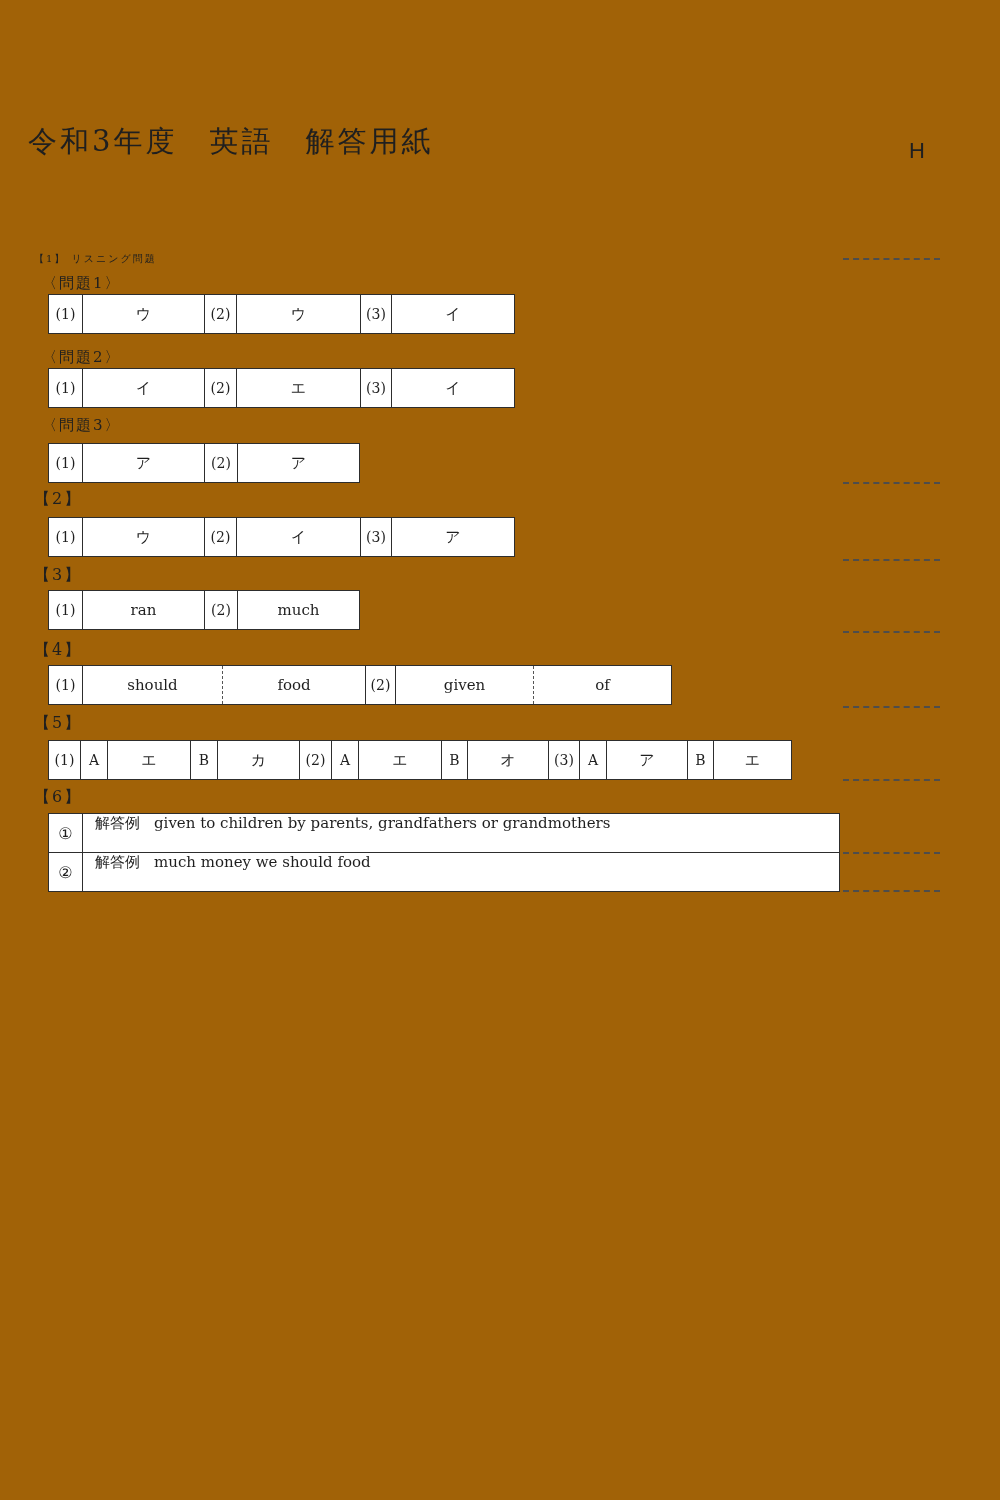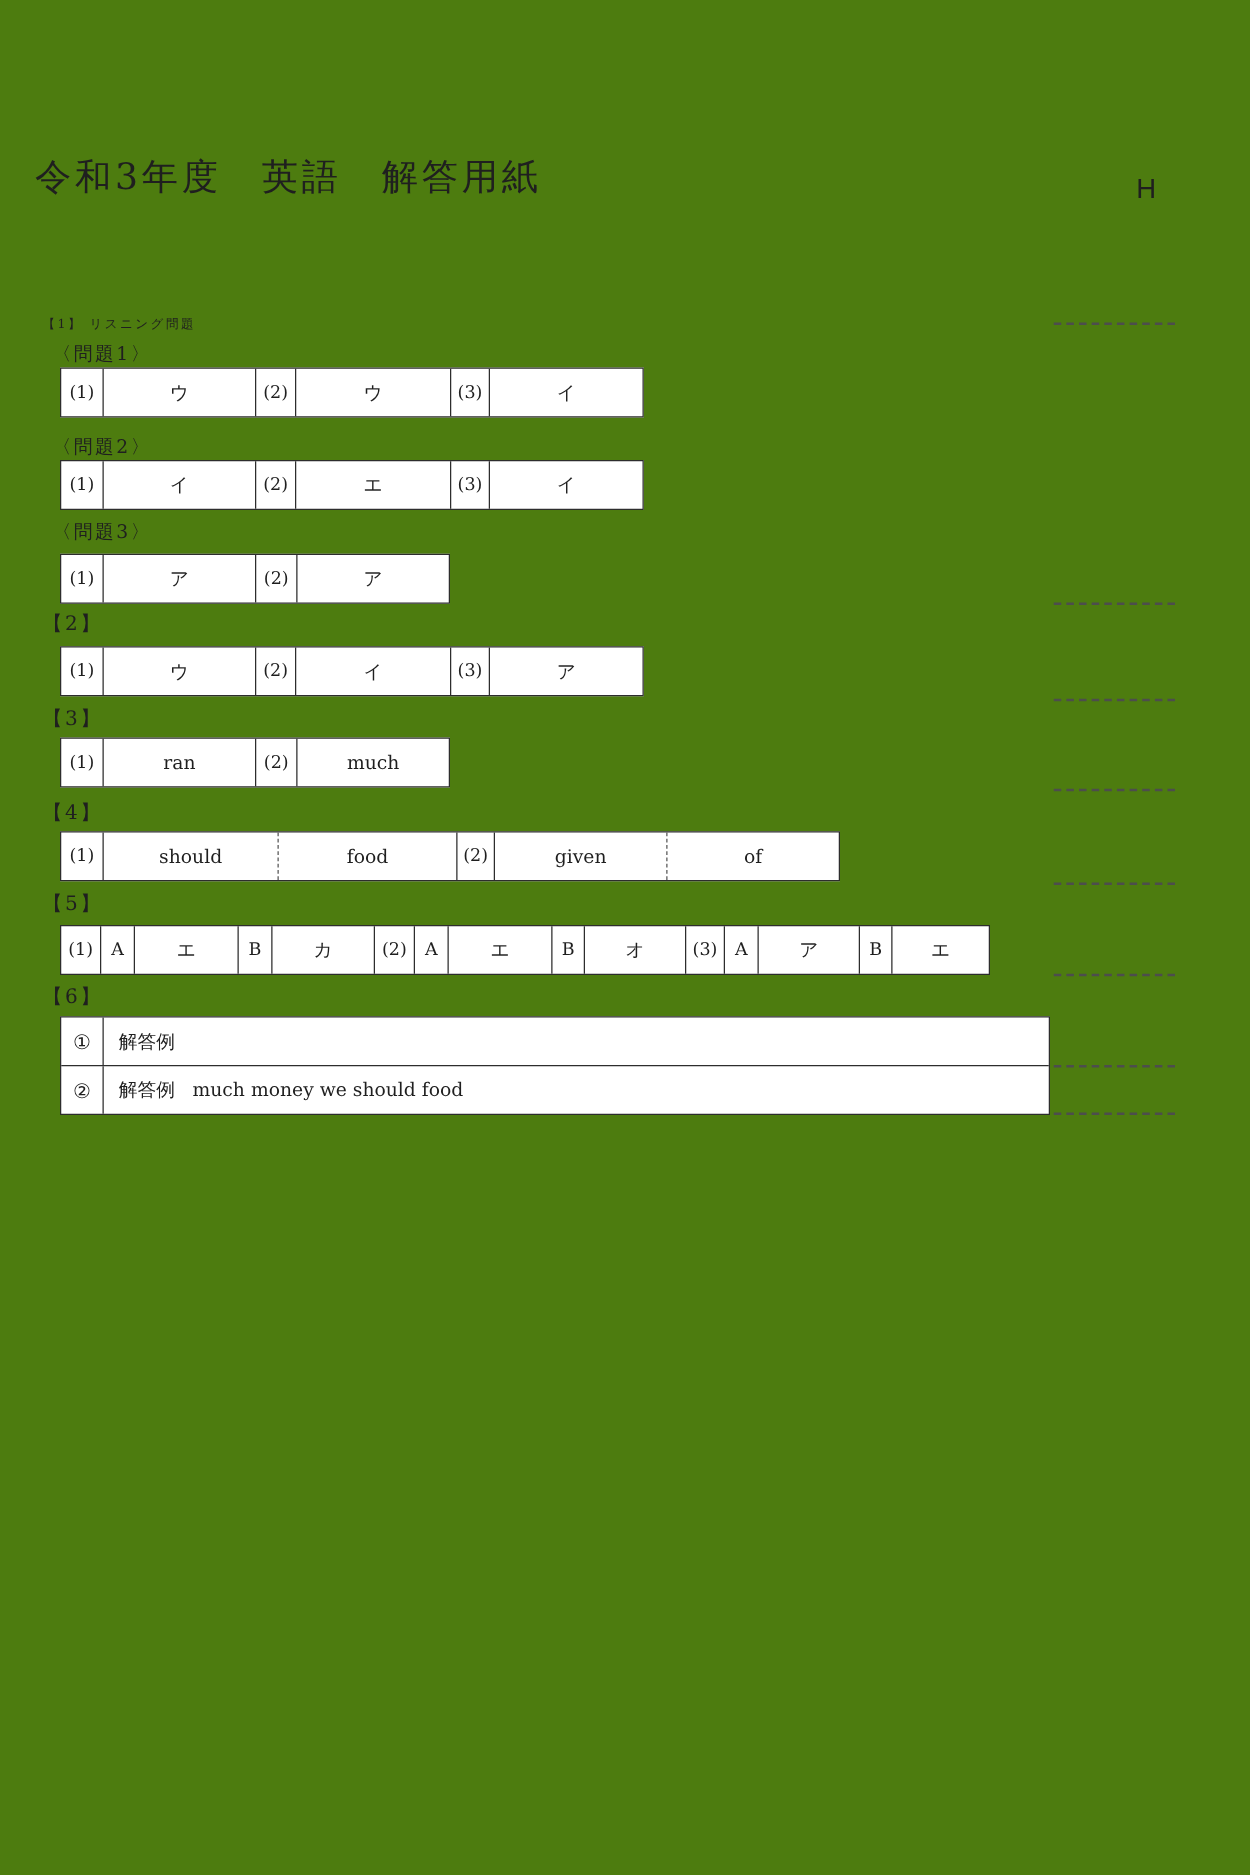--- a/index.html
+++ b/index.html
@@ -1,21 +1,21 @@
 <!DOCTYPE html>
 <html><head>
 <meta charset="utf-8">
 <style>
   html, body { margin: 0; padding: 0; background: #e8e8e8; }
   .page {
     position: relative;
     width: 1000px;
     height: 1500px;
     margin: 0 auto;
-    background: #4d7c0f;
+    background: #a16207;
     font-family: "DejaVu Serif", "Liberation Serif", serif;
     color: #1f1f1f;
     overflow: hidden;
   }
   .abs { position: absolute; }
   .title {
     font-size: 29px;
     letter-spacing: 3px;
     white-space: nowrap;
   }
@@ -86,21 +86,21 @@
     display: flex;
     align-items: center;
     justify-content: center;
     border-right: 1.6px solid #2d2d2d;
     height: 38px;
     font-size: 16px;
   }
   .tbl6 .content-cell {
     flex: 1;
     display: flex;
-    align-items: center;
+    align-items: flex-start;
     height: 38px;
     padding-left: 12px;
     font-size: 15px;
     gap: 14px;
     white-space: nowrap;
   }
   .dash-line {
     position: absolute;
     left: 843px;
     width: 97px;
@@ -193,20 +193,21 @@
     <div class="cell no" style="width:26px">B</div>
     <div class="cell ans" style="width:78px">エ</div>
   </div>
 
   <div class="abs heading" style="left:34px; top:787px;">【6】</div>
   <div class="tbl6" style="left:48px; top:813px; width:790px;">
     <div class="tbl6-row">
       <div class="no-cell">①</div>
       <div class="content-cell">
         <span>解答例</span>
+        <span>given to children by parents, grandfathers or grandmothers</span>
       </div>
     </div>
     <div class="tbl6-row">
       <div class="no-cell">②</div>
       <div class="content-cell">
         <span>解答例</span>
         <span>much money we should food</span>
       </div>
     </div>
   </div>

